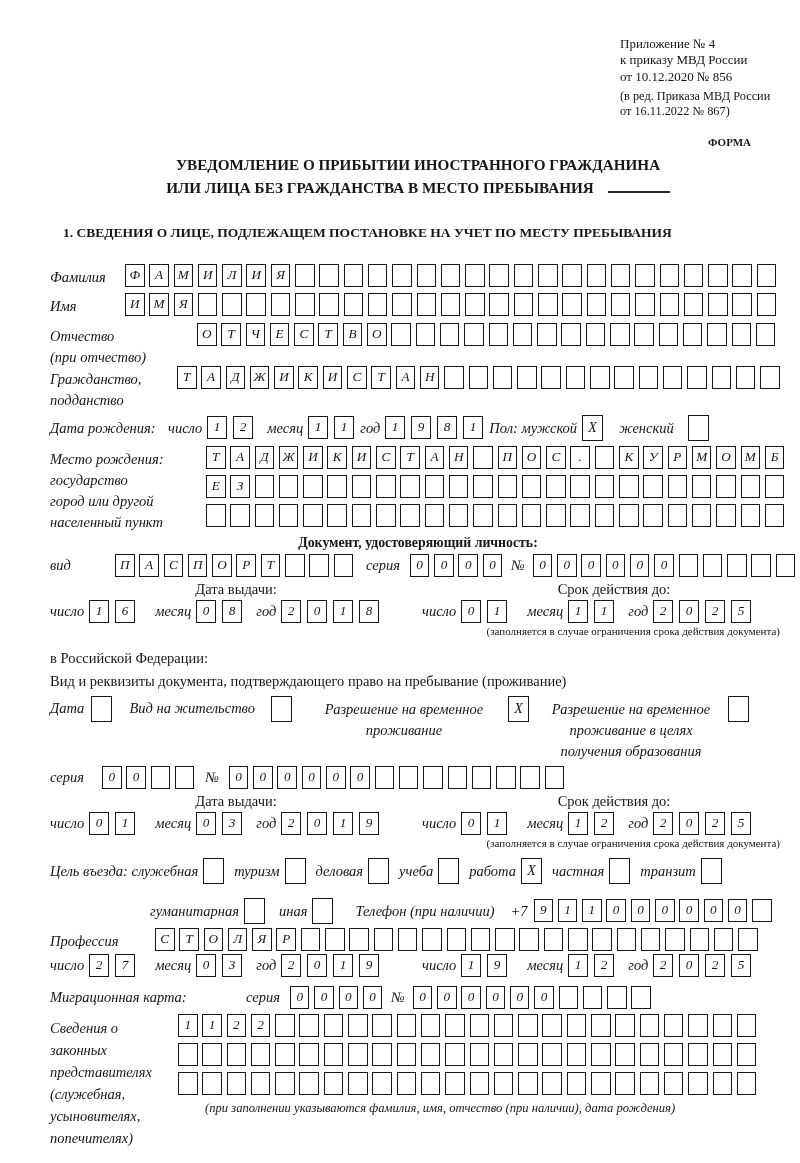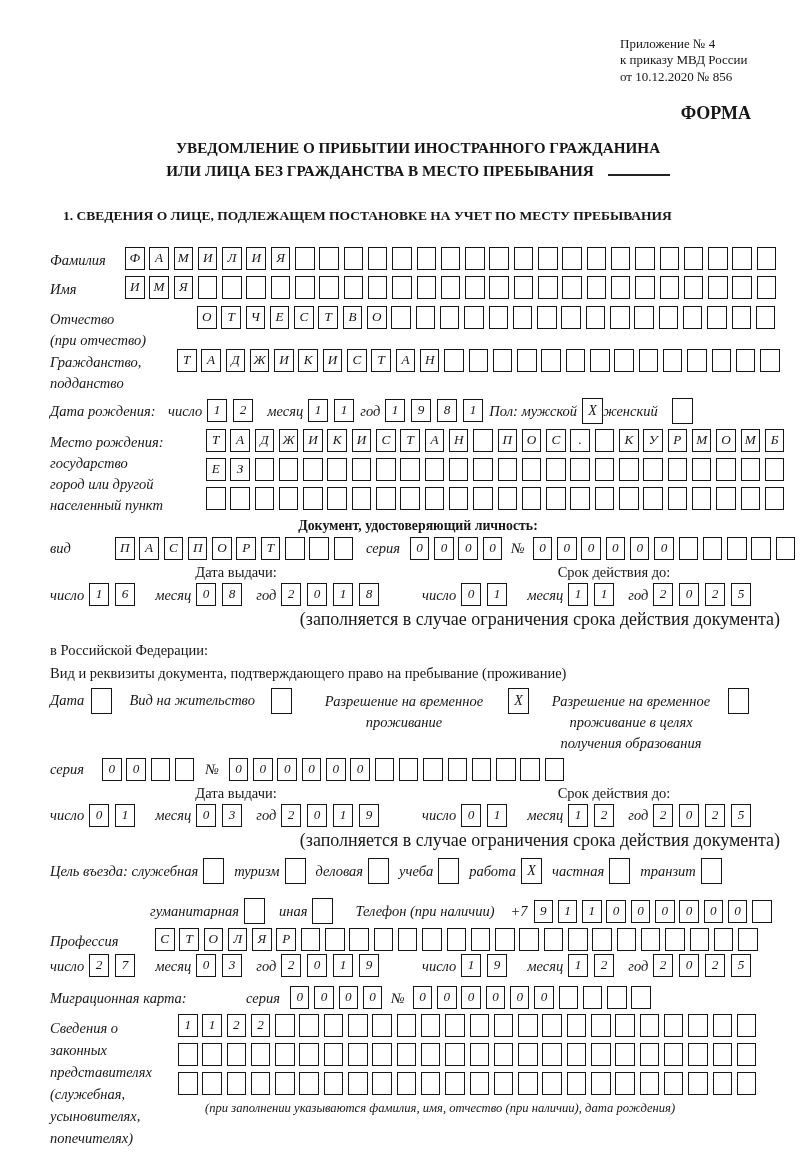--- a/index.html
+++ b/index.html
@@ -7,23 +7,23 @@
   body {
     width:800px; height:1163px; overflow:hidden;
     background:#ffffff; color:#161616;
     font-family:"Liberation Serif","DejaVu Serif",serif;
     font-size:14.5px; line-height:1.25;
   }
   .page { width:800px; height:1163px; padding:36px 14px 0 50px; position:relative; }
 
   .appendix { margin-left:570px; font-size:13px; line-height:1.25; }
   .appendix .rev { font-size:12.3px; margin-top:4px; }
-  .form-word { text-align:right; font-weight:bold; font-size:18px; margin:17px 35px 0 0; }
-
-  .title { text-align:center; font-weight:bold; font-size:15.2px; margin-top:13px; line-height:1.5; }
+  .form-word { text-align:right; font-weight:bold; font-size:11px; margin:17px 35px 0 0; }
+
+  .title { text-align:center; font-weight:bold; font-size:15.2px; margin-top:4px; line-height:1.5; }
   .uline { display:inline-block; width:62px; height:14px; border-bottom:2.2px solid #222; margin-left:14px; }
 
   .sec-head { font-weight:bold; font-size:13.5px; margin-top:25px; margin-left:13px; }
 
   .frow { display:flex; align-items:flex-start; margin-top:5px;font-style:italic; }
   .vcenter { align-items:center; }
   .flabel { flex:none; padding-top:3px; line-height:21px; }
   .cells { display:flex; flex:none; }
   .cell {
     width:19.5px; height:23px; border:1.7px solid #161616; margin-right:4.8px;
@@ -39,21 +39,21 @@
   }
 
   .dlabel { flex:none; }
   .ml14 { margin-left:14px; } .ml8 { margin-left:8px; } .mr5 { margin-right:5px; }
 
   .dates-head { display:flex; margin-top:3px;gap:20px; }
   .dh-left { display:inline-block; width:372px; text-align:center; }
   .dh-right { display:inline-block; flex:1; text-align:center; }
   .dleft { width:372px; display:flex; align-items:center; flex:none; }
   .dright { display:flex; align-items:center; }
-  .note { font-size:18px; text-align:right; margin-top:2px; margin-right:6px; }
+  .note { font-size:11px; text-align:right; margin-top:2px; margin-right:6px; }
 
   .intro { margin-top:8px; line-height:23px; }
   .options { margin-top:3px; align-items:flex-start; }
   .opt-label { padding-top:3px; }
   .pre { white-space:pre-line; text-align:center; line-height:21px; }
   .options .checkbox { margin-left:7px; }
 
   .purpose { align-items:center; }
   .purpose .dlabel { margin-left:10px; }
   .purpose .dlabel:first-child { margin-left:0; }
@@ -63,20 +63,24 @@
 </style>
 </head>
 <body>
 
 <div class="page">
 
   <div class="appendix">
     <div>Приложение № 4</div>
     <div>к приказу МВД России</div>
     <div>от 10.12.2020 № 856</div>
+    <div class="rev">
+      <div>(в ред. Приказа МВД России</div>
+      <div>от 16.11.2022 № 867)</div>
+    </div>
   </div>
 
   <div class="form-word">ФОРМА</div>
 
   <div class="title">
     <div>УВЕДОМЛЕНИЕ О ПРИБЫТИИ ИНОСТРАННОГО ГРАЖДАНИНА</div>
     <div><span>ИЛИ ЛИЦА БЕЗ ГРАЖДАНСТВА В МЕСТО ПРЕБЫВАНИЯ</span><span class="uline"></span></div>
   </div>
 
   <div class="sec-head">1. СВЕДЕНИЯ О ЛИЦЕ, ПОДЛЕЖАЩЕМ ПОСТАНОВКЕ НА УЧЕТ ПО МЕСТУ ПРЕБЫВАНИЯ</div>
@@ -228,21 +232,21 @@
       </span>
     <span class="dlabel mr5">год</span>
     <span class="cells date">
         <span class="cell">1</span>
         <span class="cell">9</span>
         <span class="cell">8</span>
         <span class="cell">1</span>
       </span>
     <span class="dlabel">Пол: мужской</span>
     <span class="checkbox" style="margin-left:5px">X</span>
-    <span class="dlabel" style="">женский</span>
+    <span class="dlabel" style="margin-left:16px">женский</span>
     <span class="checkbox" style="margin-left:14px"></span>
   </div>
 
   <div class="frow">
     <span class="flabel" style="width:156px">
       <div>Место рождения:</div>
       <div>государство</div>
       <div>город или другой</div>
       <div>населенный пункт</div>
     </span>

